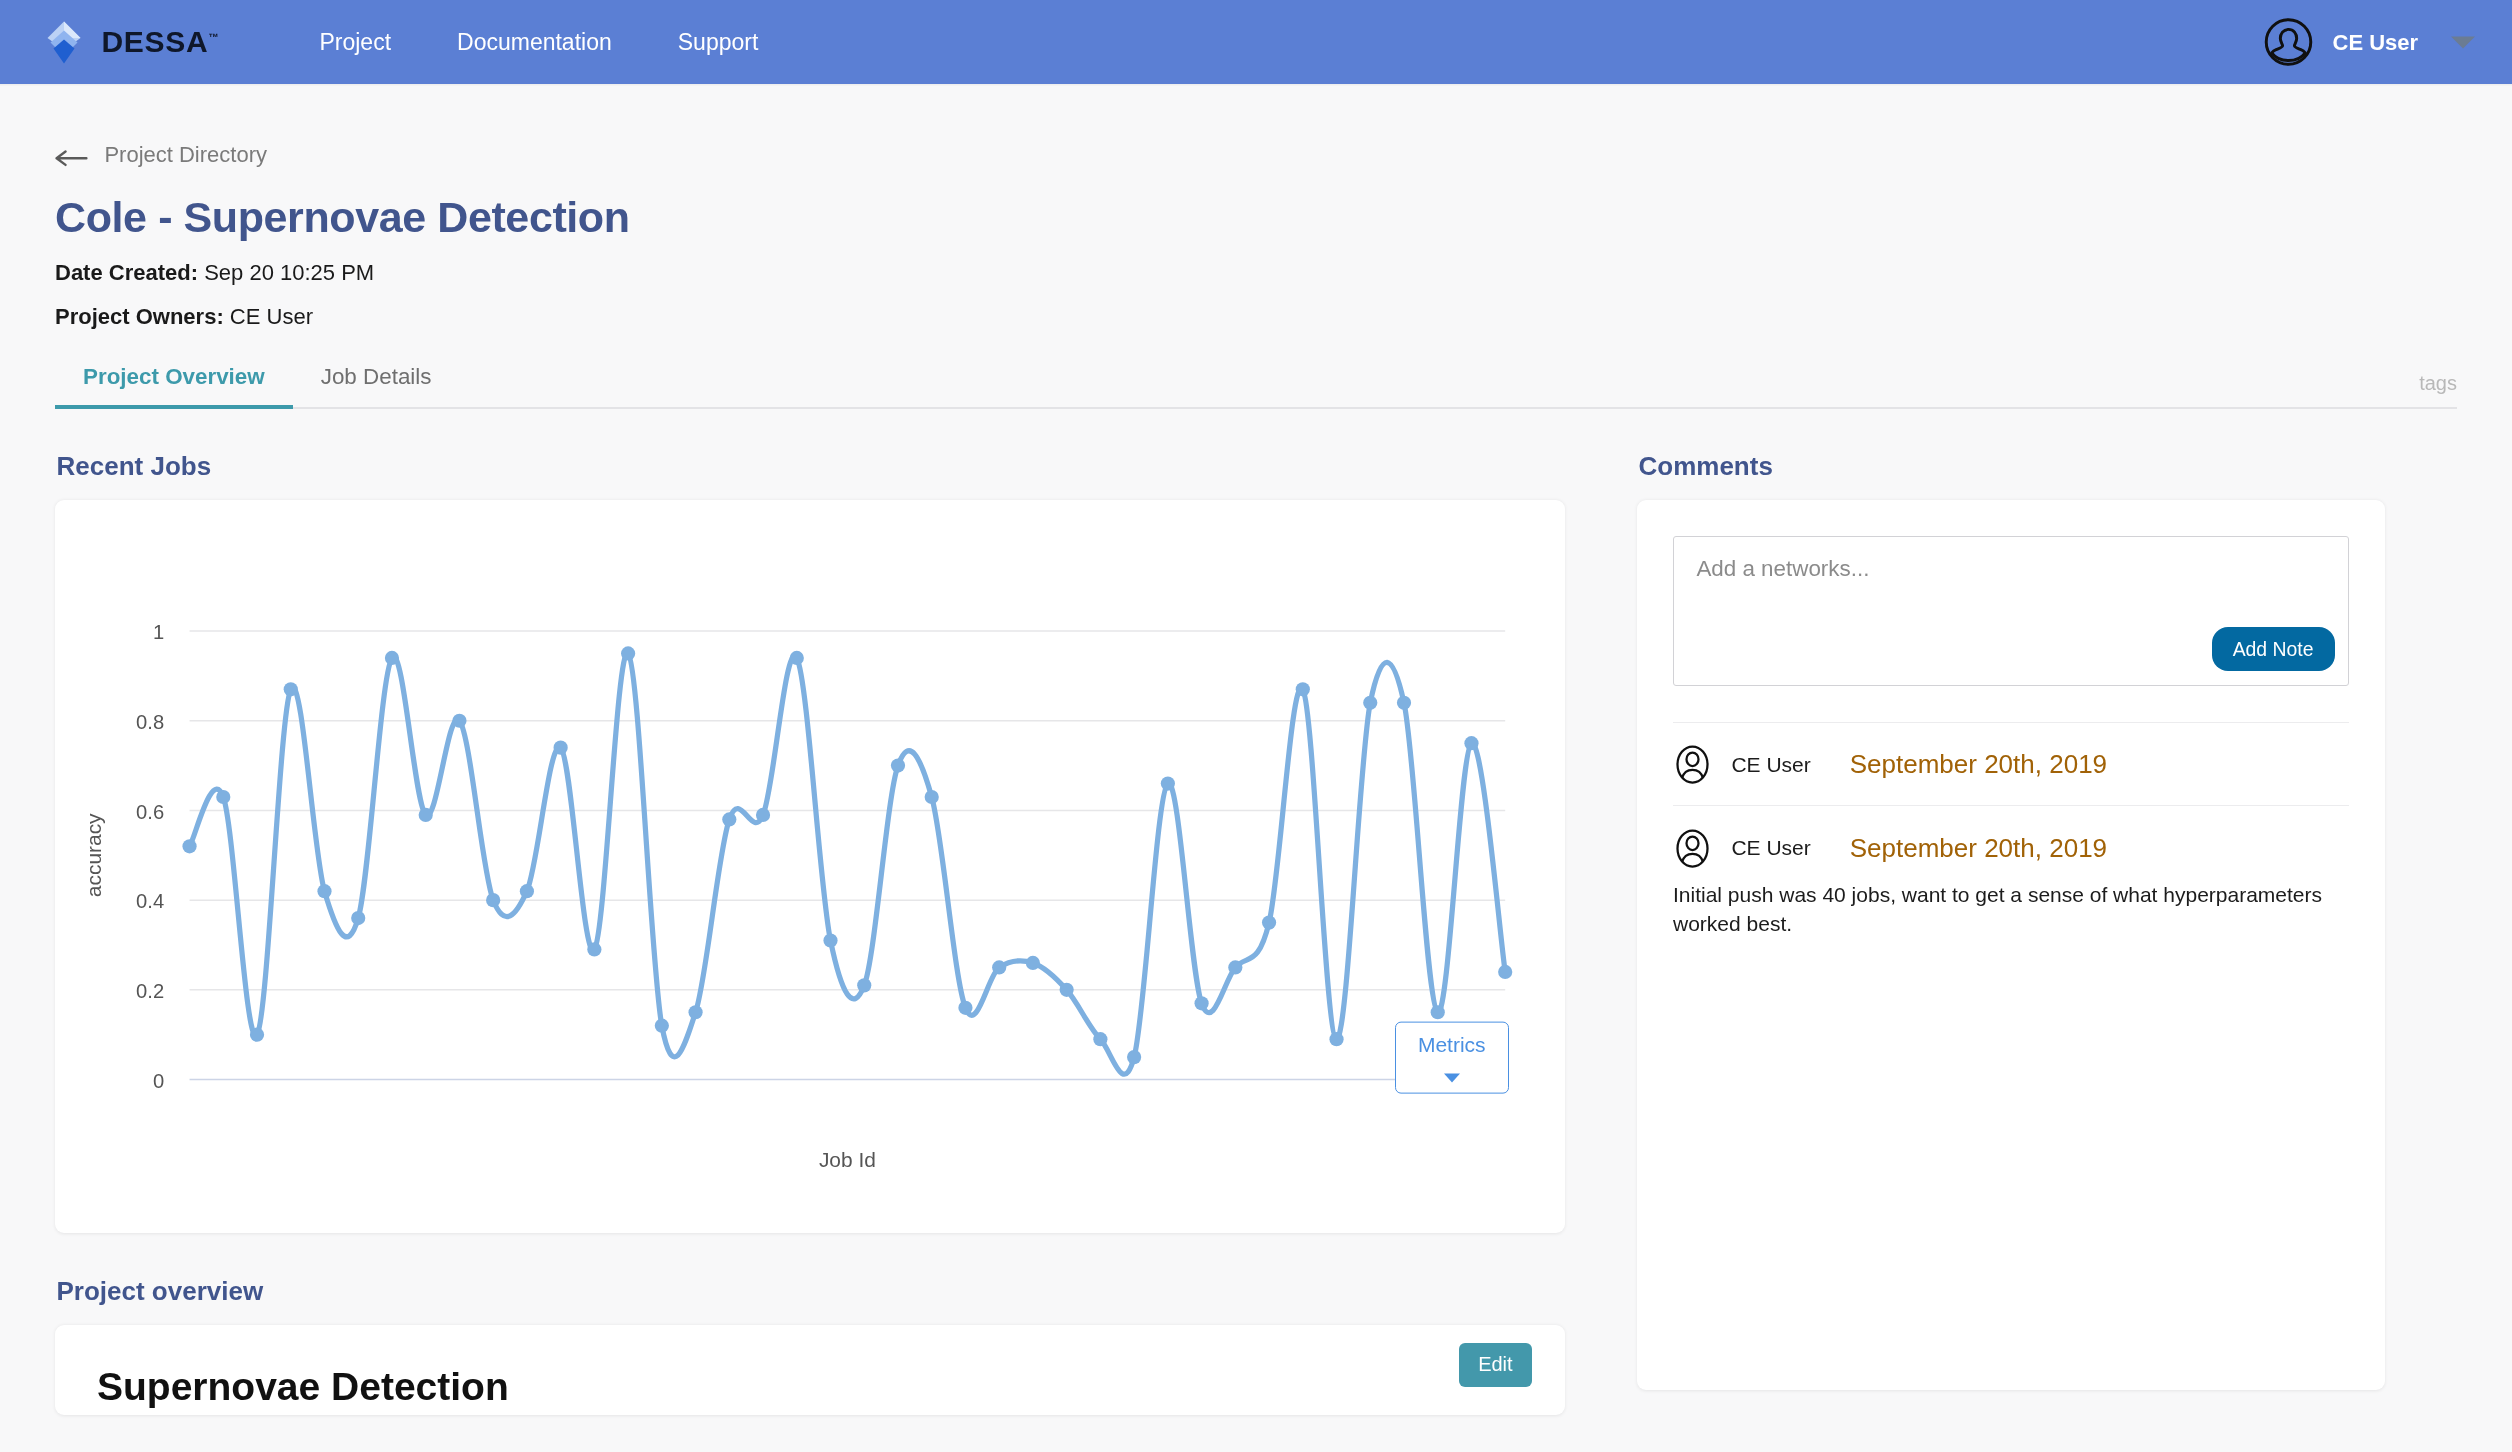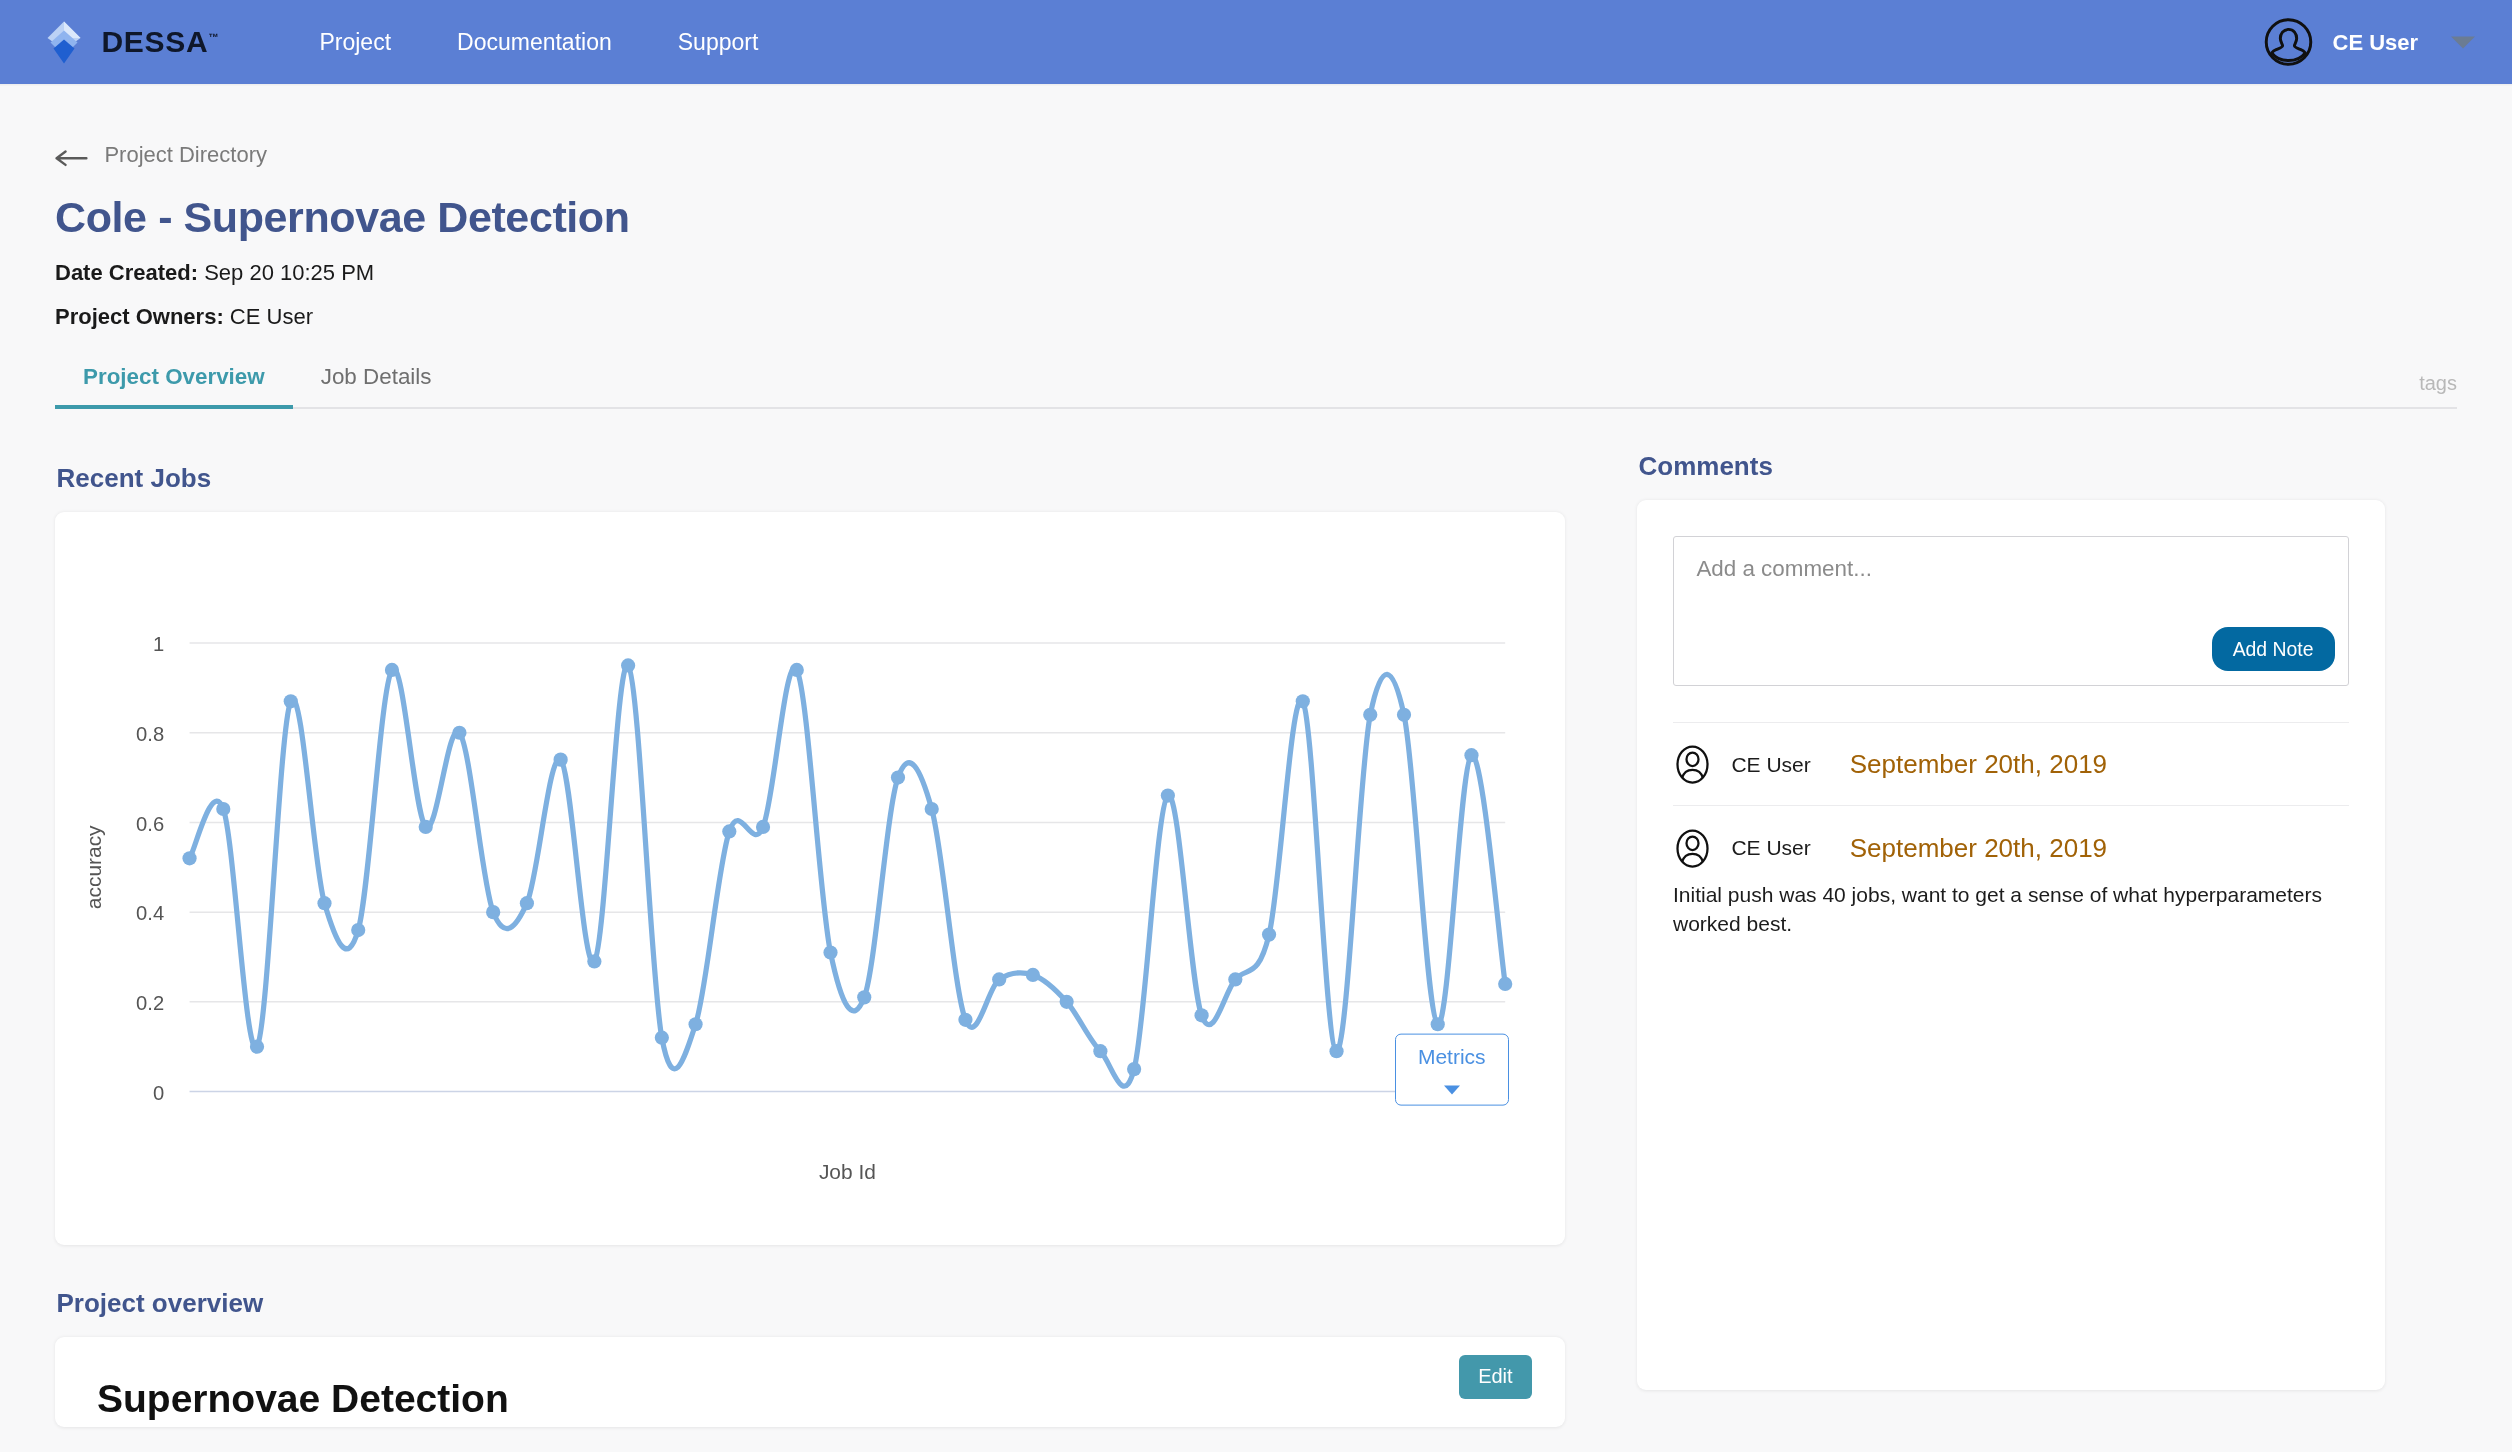--- a/index.html
+++ b/index.html
@@ -77,21 +77,21 @@
     font-size: 22.4px; padding: 0 28px 16.4px 28px; color:#6f6f6f; cursor:pointer;
     position:relative; white-space:nowrap;
   }
   .tab.active { color:#3d9aab; font-weight:700; }
   .tab.active::after {
     content:""; position:absolute; left:0; right:0; bottom:-2.2px; height:3.7px; background:#3d9aab;
   }
 
   
   .columns { display:flex; gap: 72px; margin-top: 42px; align-items:flex-start; }
-  .col-left { width: 1510px; flex: none; margin-top: 12px; }
+  .col-left { width: 1510px; flex: none; }
   .col-right { width: 748px; flex:none; }
 
   .section-heading {
     font-size: 26px; font-weight:700; color:#41558d; margin: 0 0 18px 1.5px;
   }
 
   .card {
     background:#ffffff; border-radius: 9px;
     box-shadow: 0 0.7px 3.7px rgba(0,0,0,0.08);
   }
@@ -362,21 +362,21 @@
           <button class="edit-btn">Edit</button>
         </div>
       </div>
     </div>
 
     <div class="col-right">
       <div class="section-heading">Comments</div>
 
       <div class="card comment-card">
         <div class="comment-box">
-          <span class="comment-placeholder">Add a comment...</span>
+          <span class="comment-placeholder">Add a networks...</span>
           <button class="add-note-btn">Add Note</button>
         </div>
 
         <div class="comment-list">
 
           <div class="comment-item">
             <div class="comment-head">
               <span class="comment-avatar">
                 <svg viewBox="0 0 52 52" width="39" height="39" aria-hidden="true">
                   <ellipse cx="26" cy="26" rx="20" ry="24" fill="none" stroke="#101010" stroke-width="3"></ellipse>

